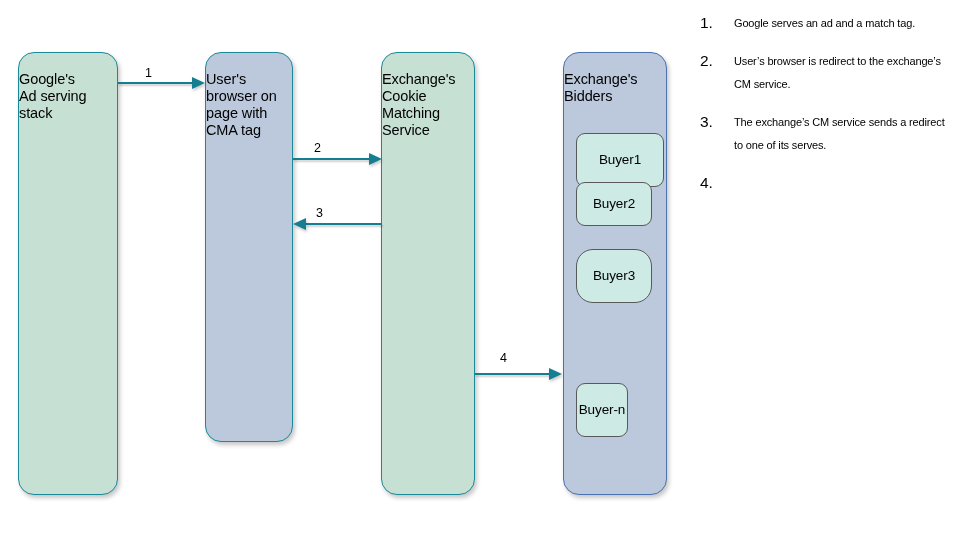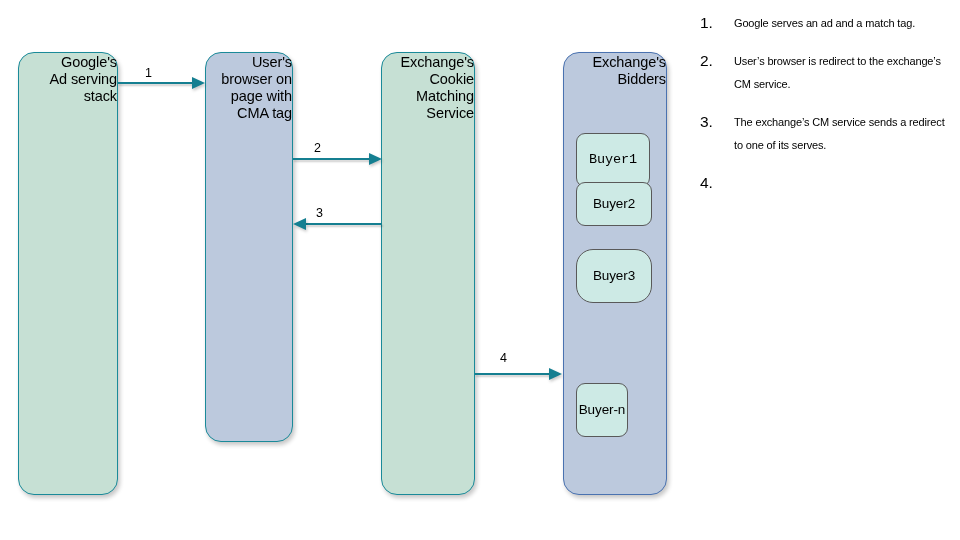--- a/index.html
+++ b/index.html
@@ -20,24 +20,24 @@
     position: relative;
     width: 960px;
     height: 540px;
   }
 
   
   .col-box {
     position: absolute;
     box-sizing: border-box;
     border-radius: 16px;
-    text-align: right;
+    text-align: left;
     font-size: 14.5px;
     line-height: 17px;
-    padding-top: 1px;
+    padding-top: 18px;
     box-shadow: 2px 3px 4px rgba(0,0,0,0.22);
     white-space: pre-line;
     letter-spacing: -0.1px;
   }
   .col-green {
     background: #c6e0d4;
     border: 1.4px solid #1a8a99;
   }
   .col-blue {
     background: #bcc9dd;
@@ -131,21 +131,21 @@
 CMA tag</div>
 
   <div class="col-box col-green" style="left:381px; top:52px; width:94px; height:443px;">Exchange's
 Cookie
 Matching
 Service</div>
 
   <div class="col-box col-blue-alt" style="left:563px; top:52px; width:104px; height:443px;">Exchange's
 Bidders</div>
 
-  <div class="buyer-box" style="left:576px; top:133px; width:74px; height:54px;font-family:Liberation Mono, monospace;">Buyer1</div>
+  <div class="buyer-box" style="left:576px; top:133px; width:88px; height:54px;">Buyer1</div>
 
   <div class="buyer-box" style="left:576px; top:182px; width:76px; height:44px;">Buyer2</div>
 
   <div class="buyer-box" style="left:576px; top:249px; width:76px; height:54px;border-radius:17px;">Buyer3</div>
 
   <div class="buyer-box" style="left:576px; top:383px; width:52px; height:54px;">Buyer-n</div>
 
   <div class="arrow-line" style="left:118px; top:82px; width:76px;"></div>
   <div class="arrow-head right" style="left:192px; top:76.5px;"></div>
   <div class="arrow-label" style="left:145px; top:66px;">1</div>

